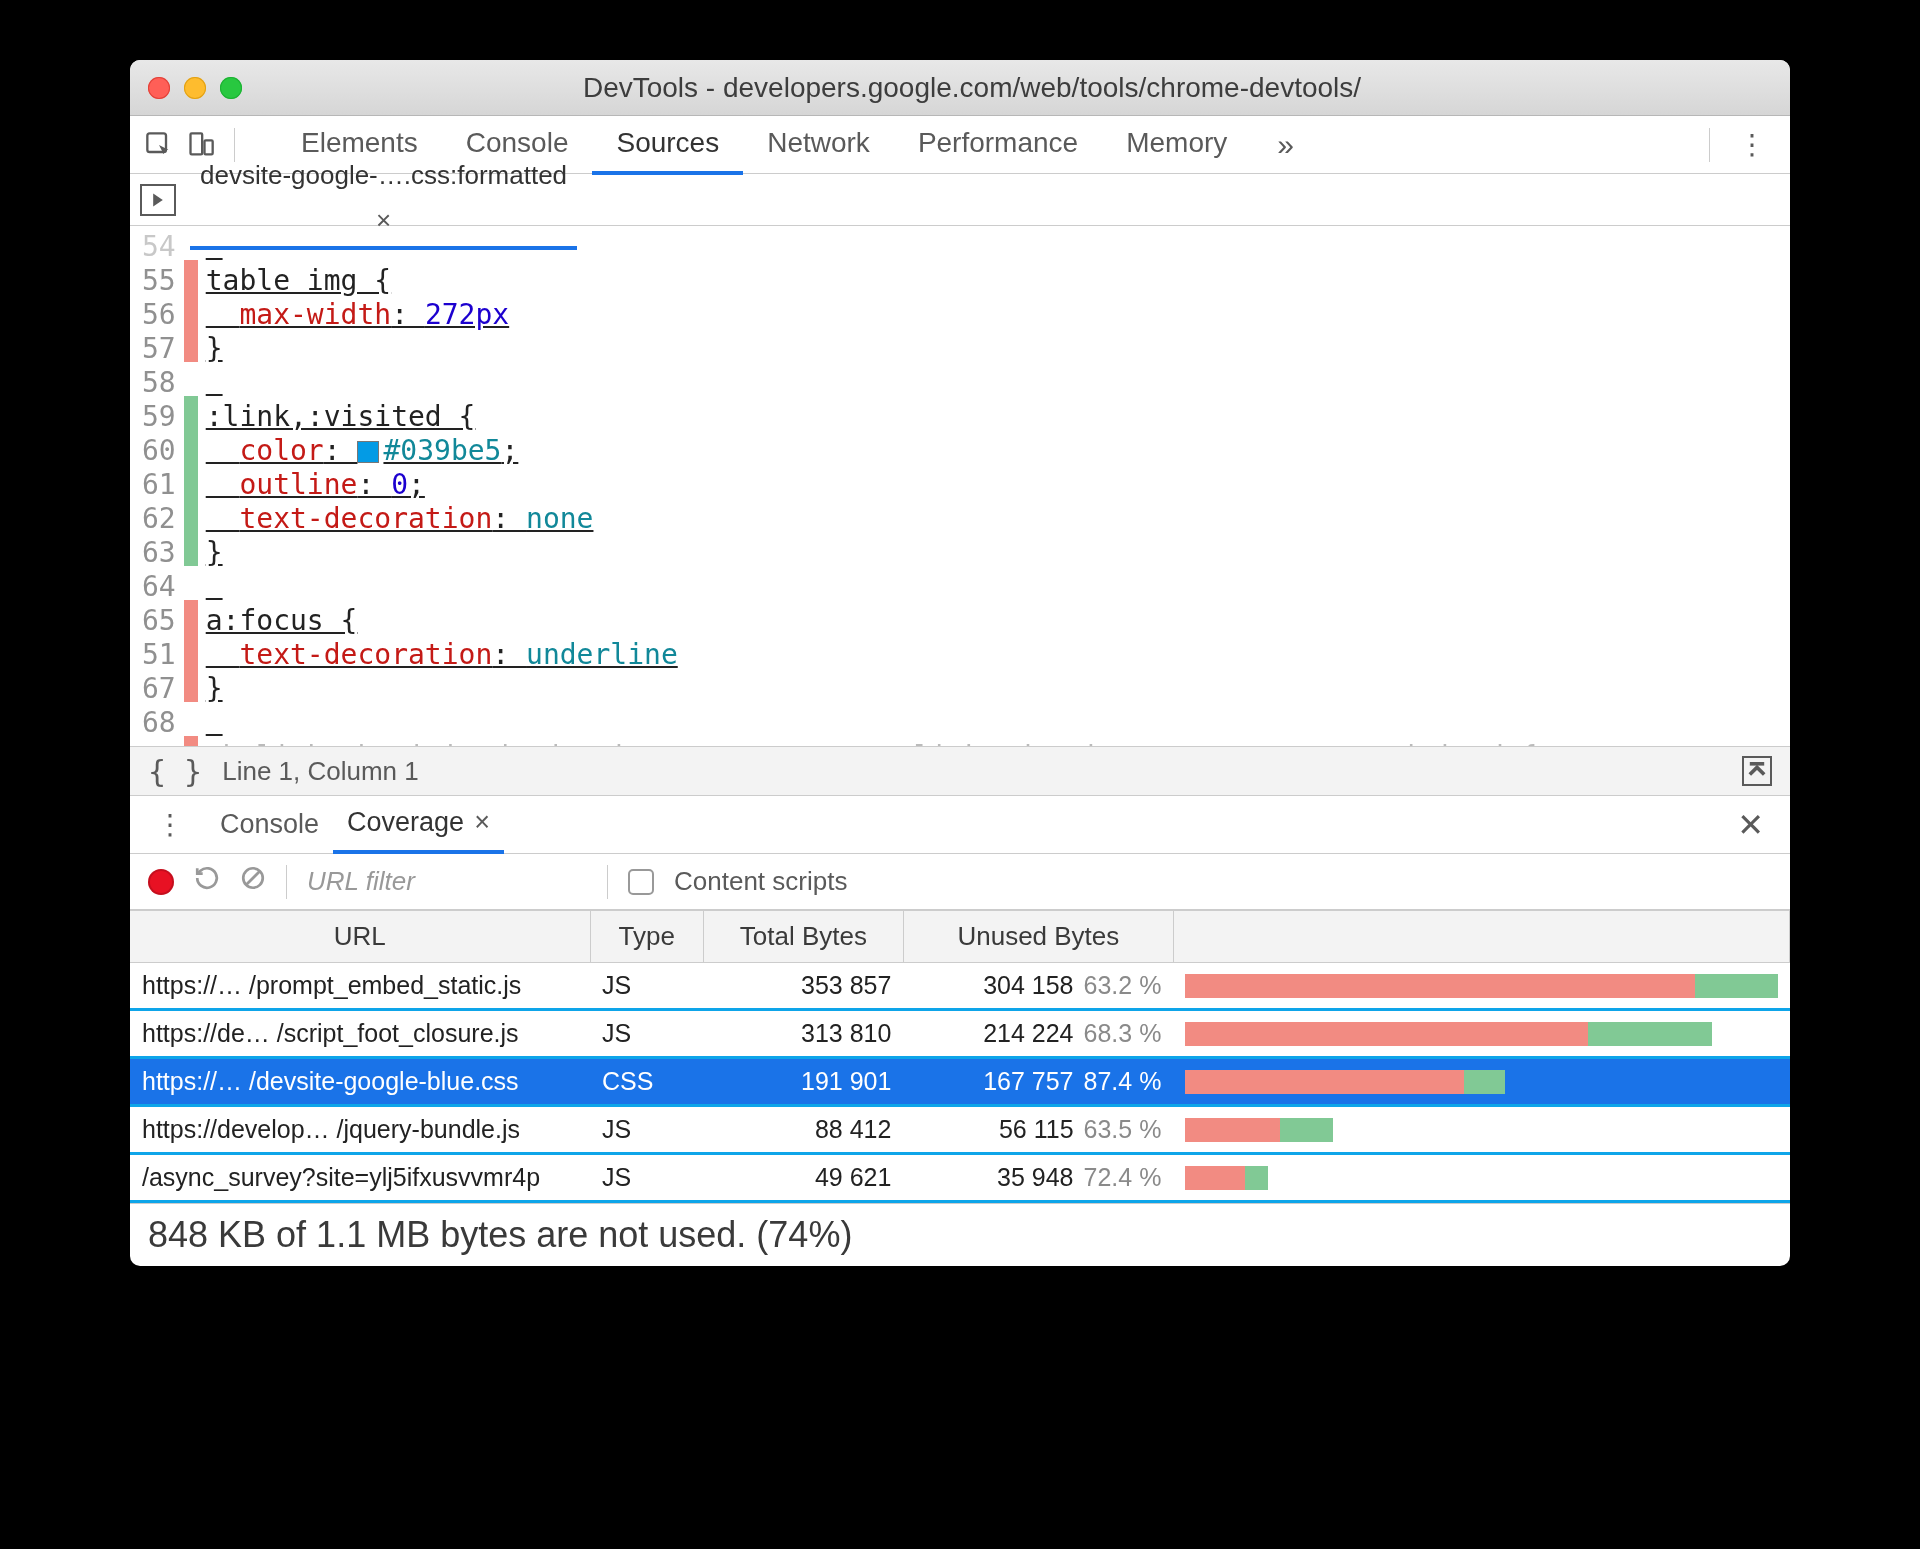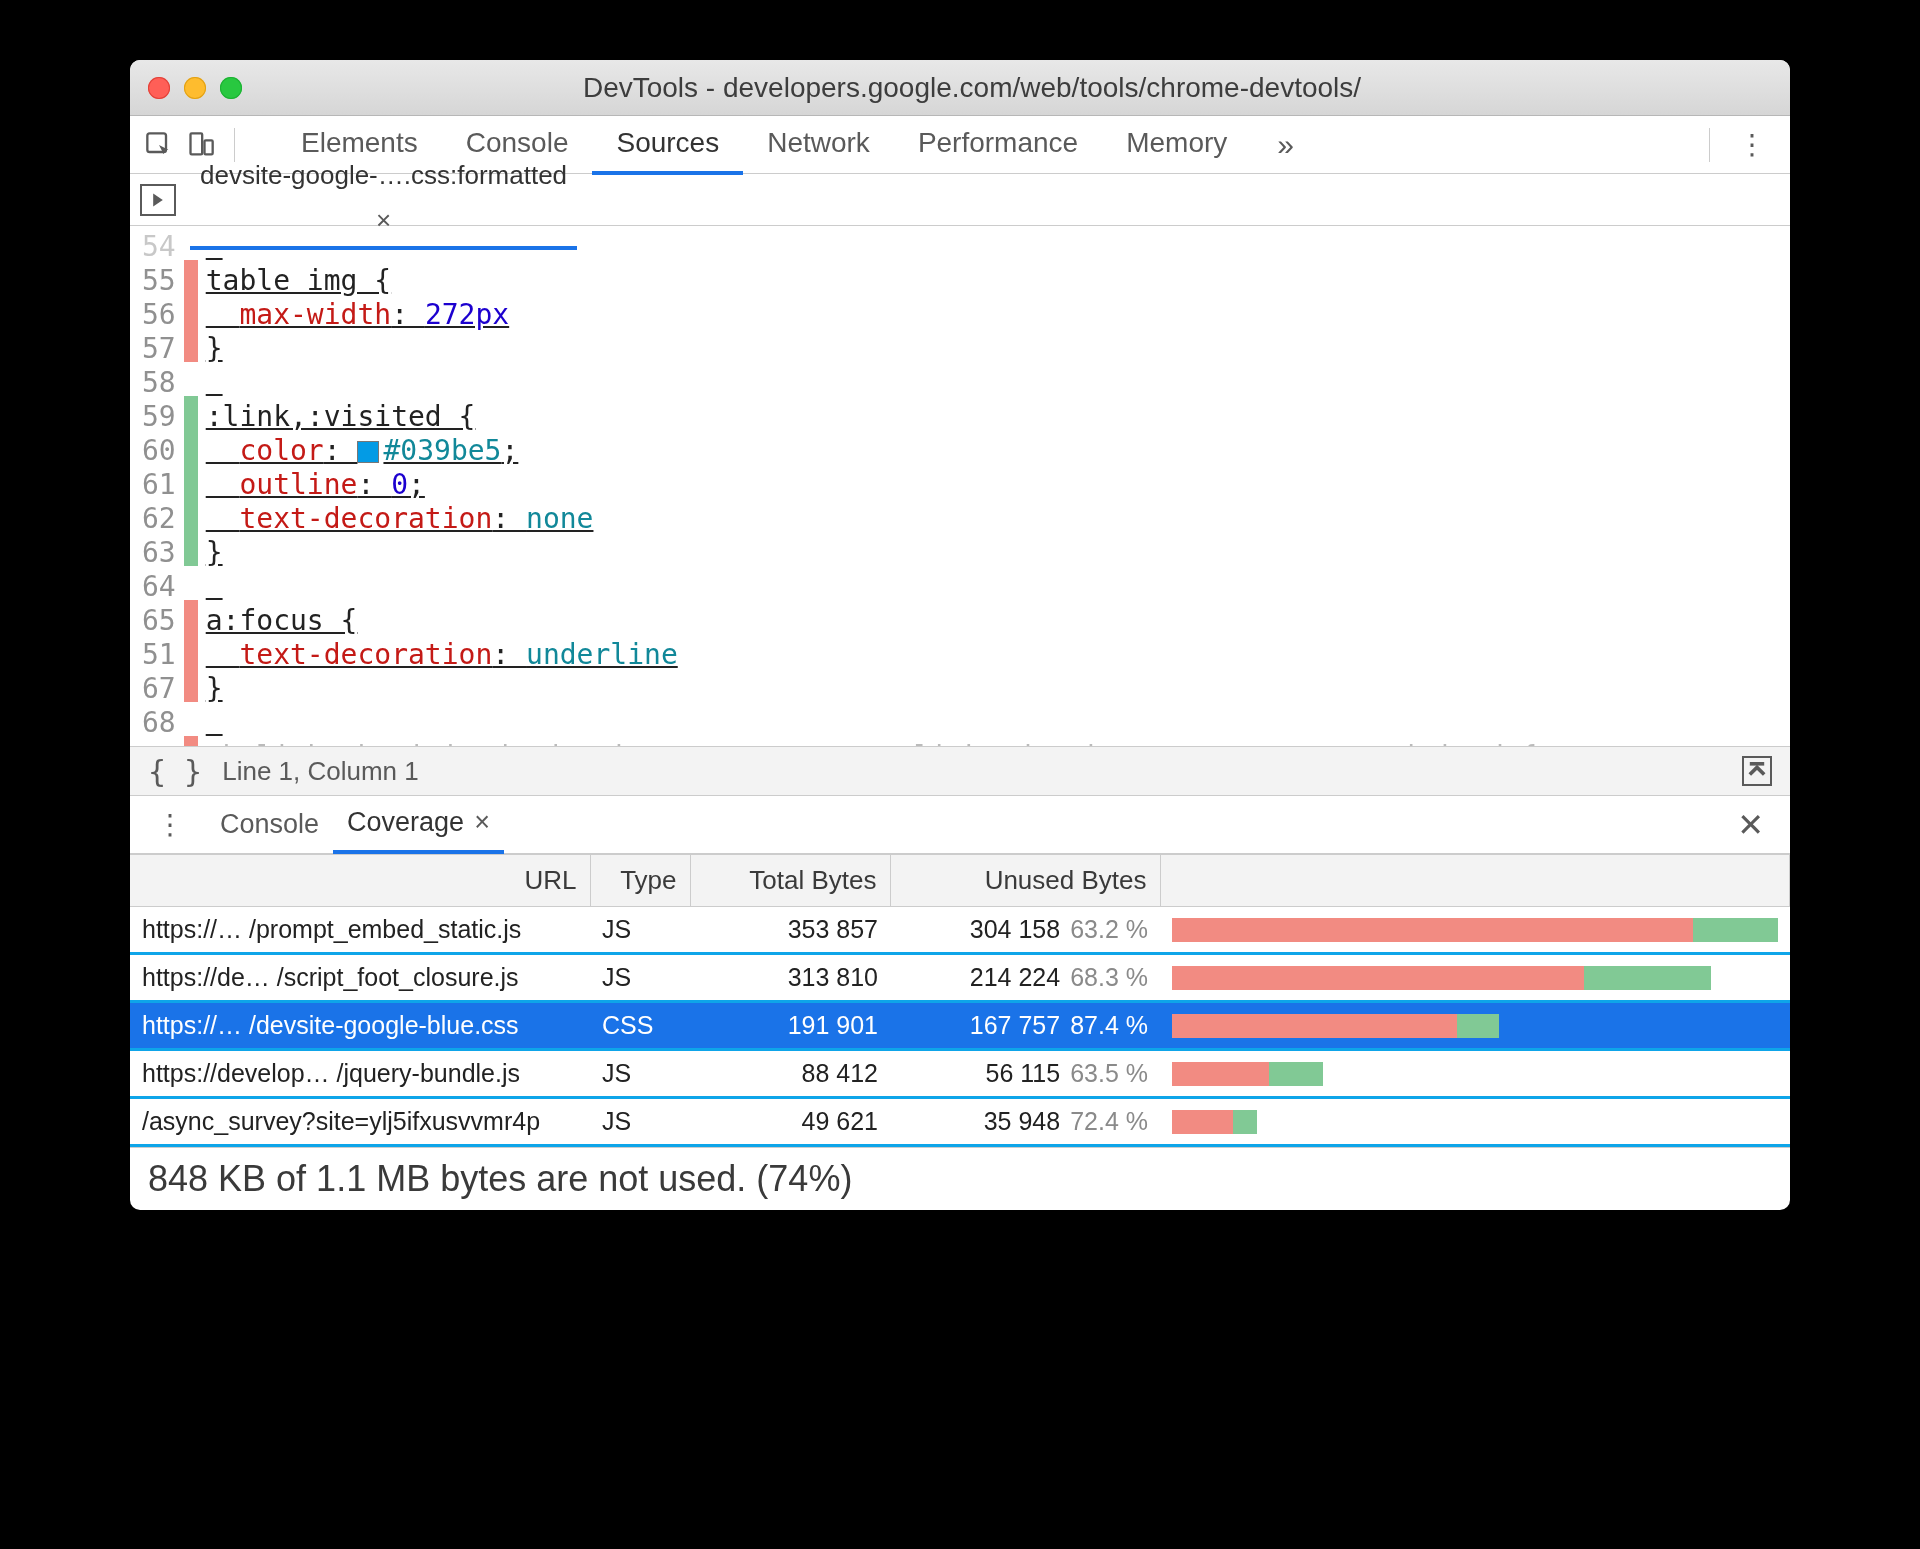--- a/index.html
+++ b/index.html
@@ -124,21 +124,21 @@
     font-size:26px;
     color:#5a5a5a;
   }
   .record-dot { width:26px; height:26px; border-radius:50%; background:#e81123; box-shadow: 0 0 0 2px rgba(0,0,0,.15) inset;}
   .gray-icon { color:#999; }
   .cov-toolbar .vsep { width:1px; height:34px; background:#ccc;}
   .url-filter { color:#999; font-style:italic; width: 280px;}
   .checkbox { width:26px; height:26px; border:2px solid #999; border-radius:5px;}
   
   .cov-table { width:100%; border-collapse:collapse; font-size:25px; color:#222;}
-  .cov-table th { text-align:right; font-weight:400; color:#3a3a3a; background:#f3f3f3; border:1px solid #ccc; border-left:none; border-right:1px solid #ccc; padding:10px 13px; font-size:26px;}
+  .cov-table th { text-align:center; font-weight:400; color:#3a3a3a; background:#f3f3f3; border:1px solid #ccc; border-left:none; border-right:1px solid #ccc; padding:10px 28px; font-size:26px;}
   .cov-table th:first-child { border-left:none; }
   .cov-table td { padding:8px 12px; border-bottom:3px solid #0ea5e9; vertical-align:middle;}
   .cov-table tr.selected td { background:#1a73e8; color:#fff; }
   .cov-table tr.selected .pct { color:#fff; }
   .num { text-align:right; font-variant-numeric: tabular-nums;}
   .pct { color:#8a8a8a; margin-left:10px;}
   .bar-cell { padding: 8px 12px 8px 4px;}
   .bar { height:24px; display:flex; width: 100%; }
   .bar .unused { background:#f28b82; }
   .bar .used { background:#81c995; }
@@ -257,20 +257,40 @@
           <span>Console</span>
         </div>
         <div class="drawer-tab active">
           <span>Coverage</span>
           <span style="color: rgb(90, 90, 90);"> ×</span>
         </div>
       </div>
     <span class="drawer-close">✕</span>
   </div>
 
+  <div class="cov-toolbar">
+    <div class="record-dot"></div>
+    <span class="gray-icon">
+      <svg width="26" height="26" viewBox="0 0 24 24" fill="none" stroke="#999" stroke-width="2.5">
+          <path d="M3 12a9 9 0 1 0 3-6.7L3 8"></path>
+          <path d="M3 3v5h5"></path>
+        </svg>
+    </span>
+    <span class="gray-icon">
+      <svg width="26" height="26" viewBox="0 0 24 24" fill="none" stroke="#999" stroke-width="2.5">
+          <circle cx="12" cy="12" r="9"></circle>
+          <line x1="6" y1="18" x2="18" y2="6"></line>
+        </svg>
+    </span>
+    <div class="vsep"></div>
+    <span class="url-filter">URL filter</span>
+    <div class="vsep"></div>
+    <div class="checkbox"></div>
+    <span>Content scripts</span>
+  </div>
 
   <table class="cov-table">
     <thead>
         <tr id="cov-head">
           <th style="width: 460px;">URL</th>
           <th style="width: 100px;">Type</th>
           <th style="width: 200px;">Total Bytes</th>
           <th style="width: 270px;">Unused Bytes</th>
           <th></th>
         </tr>

